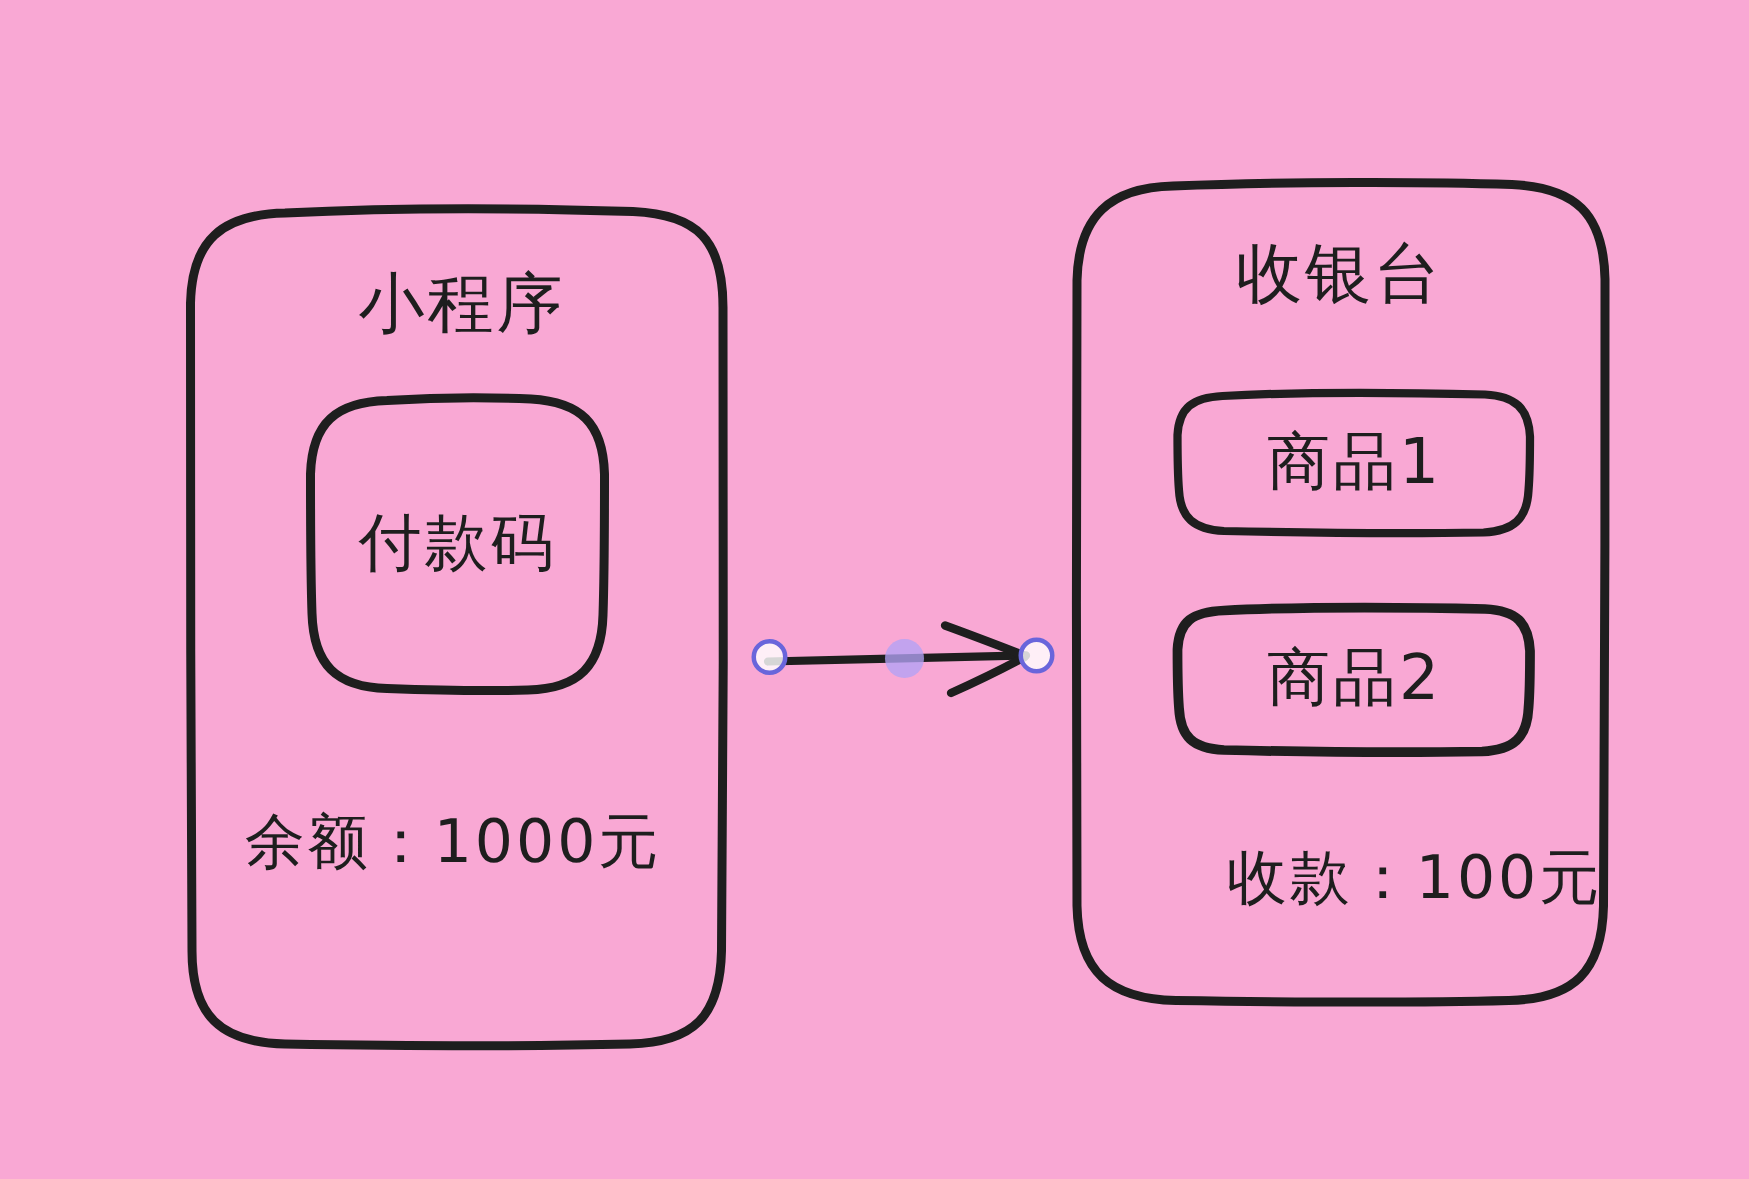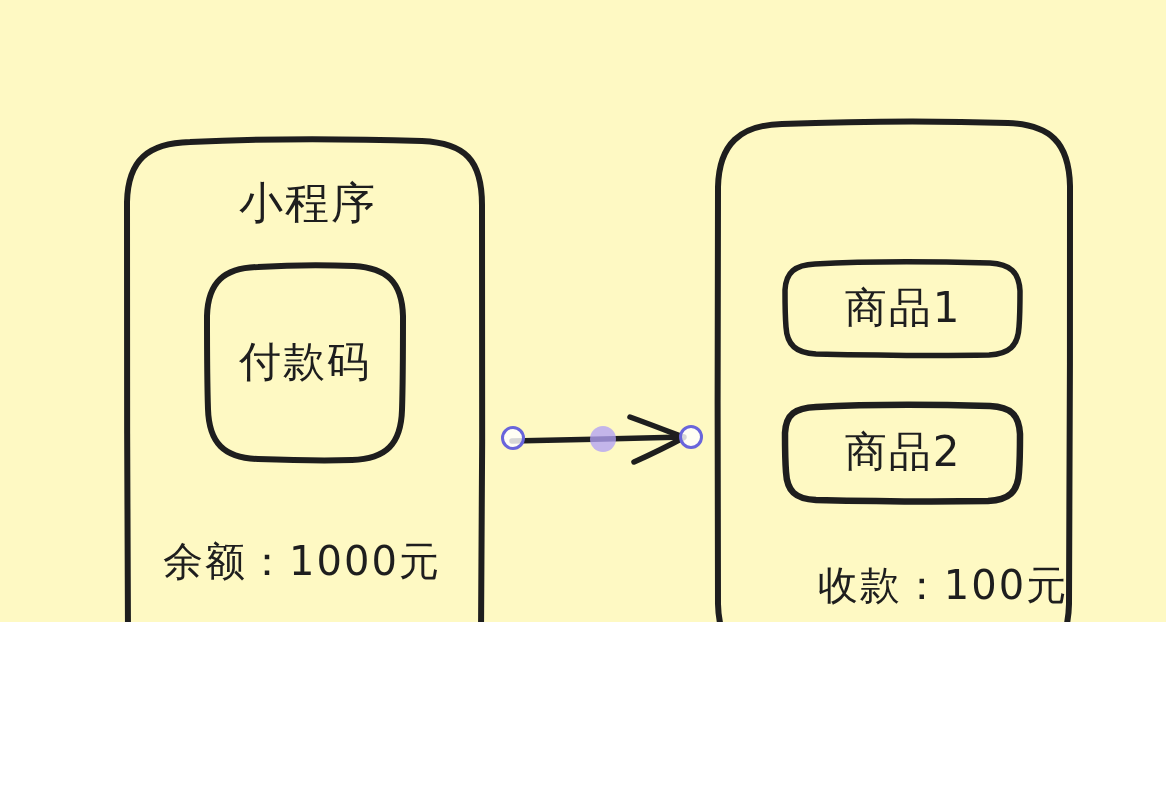--- a/index.html
+++ b/index.html
@@ -3,22 +3,22 @@
 <meta charset="utf-8">
 <style>
   html, body {
     margin: 0;
     padding: 0;
     background: #ffffff;
   }
   .canvas {
     position: relative;
     width: 1166px;
-    height: 622px;
-    background: #fef9c3;
+    height: 786px;
+    background: #f9a8d4;
     overflow: hidden;
     font-family: "DejaVu Sans", sans-serif;
   }
   .canvas svg {
     position: absolute;
     top: 0;
     left: 0;
     width: 1166px;
     height: 786px;
   }
@@ -108,20 +108,21 @@
     <circle cx="603" cy="439" r="13" fill="rgba(178,161,245,0.78)"></circle>
     <circle cx="691" cy="437" r="10.5" fill="rgba(255,255,255,0.82)" stroke="#6965db" stroke-width="3"></circle>
   </svg>
 
   <div class="label label-title" style="left:308px; top:203px;">小程序</div>
 
   <div class="label label-inner" style="left:305px; top:362px;text-align:center;">付款码</div>
 
   <div class="label label-caption" style="left:302px; top:561px;">余额：1000元</div>
 
+  <div class="label label-title" style="left:893px; top:183px;">收银台</div>
 
   <div class="label label-inner" style="left:903px; top:308px;">商品1</div>
 
   <div class="label label-inner" style="left:903px; top:452px;">商品2</div>
 
   <div class="label label-caption" style="left:943px; top:585px;">收款：100元</div>
 
 </div>
 
 </body></html>

